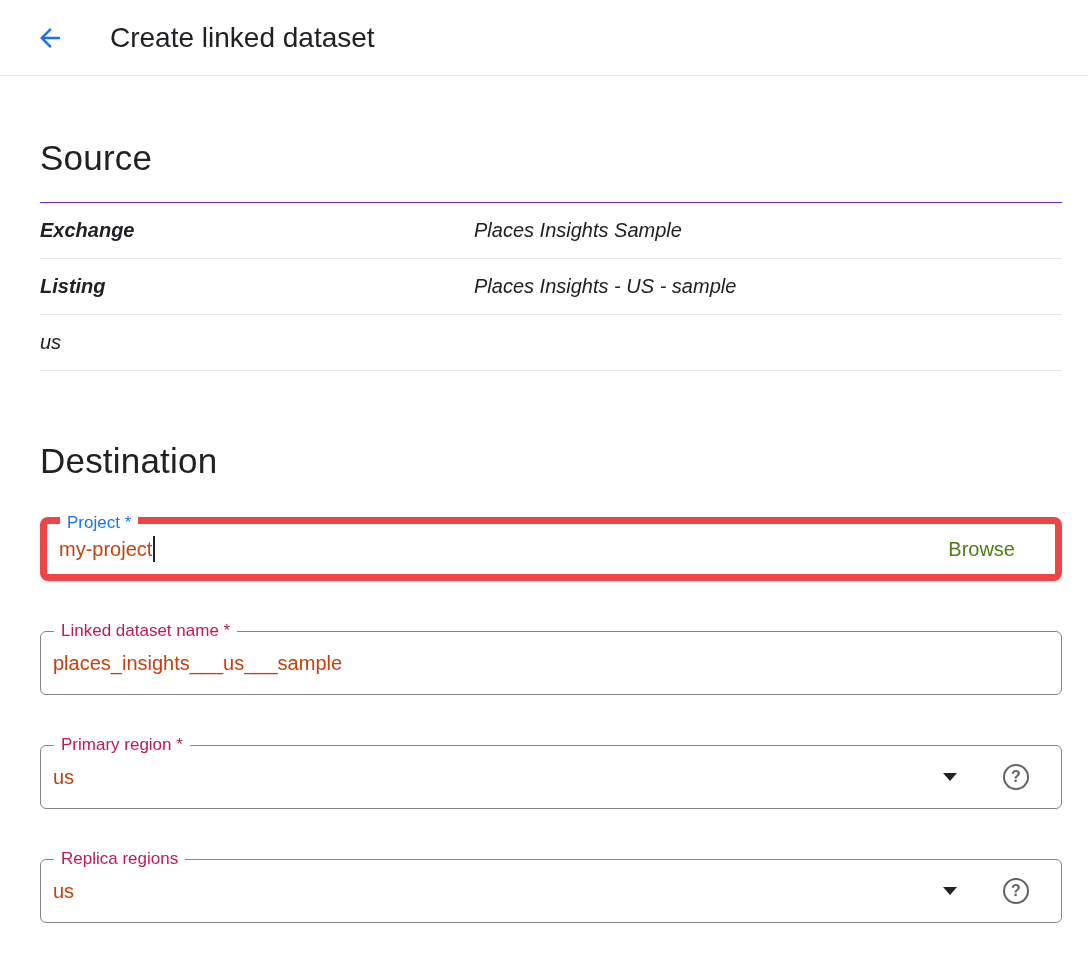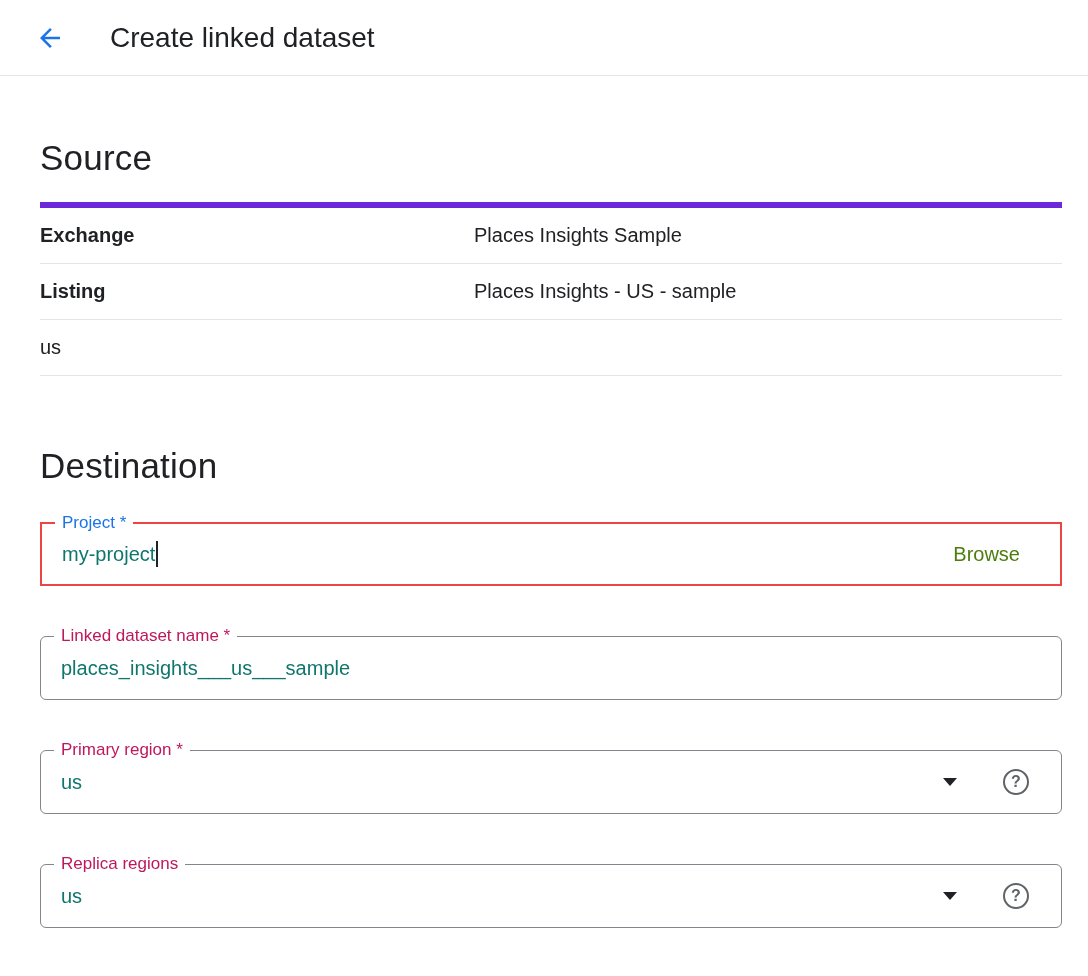--- a/index.html
+++ b/index.html
@@ -40,21 +40,21 @@
   .section-heading {
     font-size: 35px;
     font-weight: 400;
     color: #202124;
     letter-spacing: 0.2px;
   }
   .source-heading { margin-top: 62px; margin-bottom: 24px; }
   .dest-heading { margin-top: 70px; margin-bottom: 18px; }
 
   
-  .kv-table { border-top: 6px solid #6d28d9; }
+  .kv-table { border-top: 1px solid #6d28d9; font-style: italic; }
   .kv-row {
     display: flex;
     align-items: center;
     border-bottom: 1px solid #e3e5e8;
     padding: 16px 0;
     font-size: 20px;
   }
   .kv-label {
     width: 434px;
     font-weight: 700;
@@ -70,40 +70,40 @@
     position: relative;
     border: 1px solid #80868b;
     border-radius: 6px;
     height: 64px;
     display: flex;
     align-items: center;
     margin-top: 50px;
   }
   .field.first { margin-top: 36px; }
   .field.focused {
-    border: 2px solid #ef4444;
-    border-radius: 0;
+    border: 7px solid #ef4444;
+    border-radius: 8px;
     gap: 30px;
   }
   .field-label {
     position: absolute;
     top: -11px;
     left: 13px;
     background: #ffffff;
     padding: 0 7px;
     font-size: 17px;
     color: #be185d;
     line-height: 20px;
     white-space: nowrap;
   }
   .field.focused .field-label { color: #1a73e8; }
   .field-value {
     font-size: 20px;
-    color: #0f766e;
-    padding-left: 20px;
+    color: #c2410c;
+    padding-left: 12px;
     display: flex;
     align-items: center;
   }
   .text-cursor {
     display: inline-block;
     width: 2px;
     height: 26px;
     background: #202124;
     margin-left: 1px;
   }

